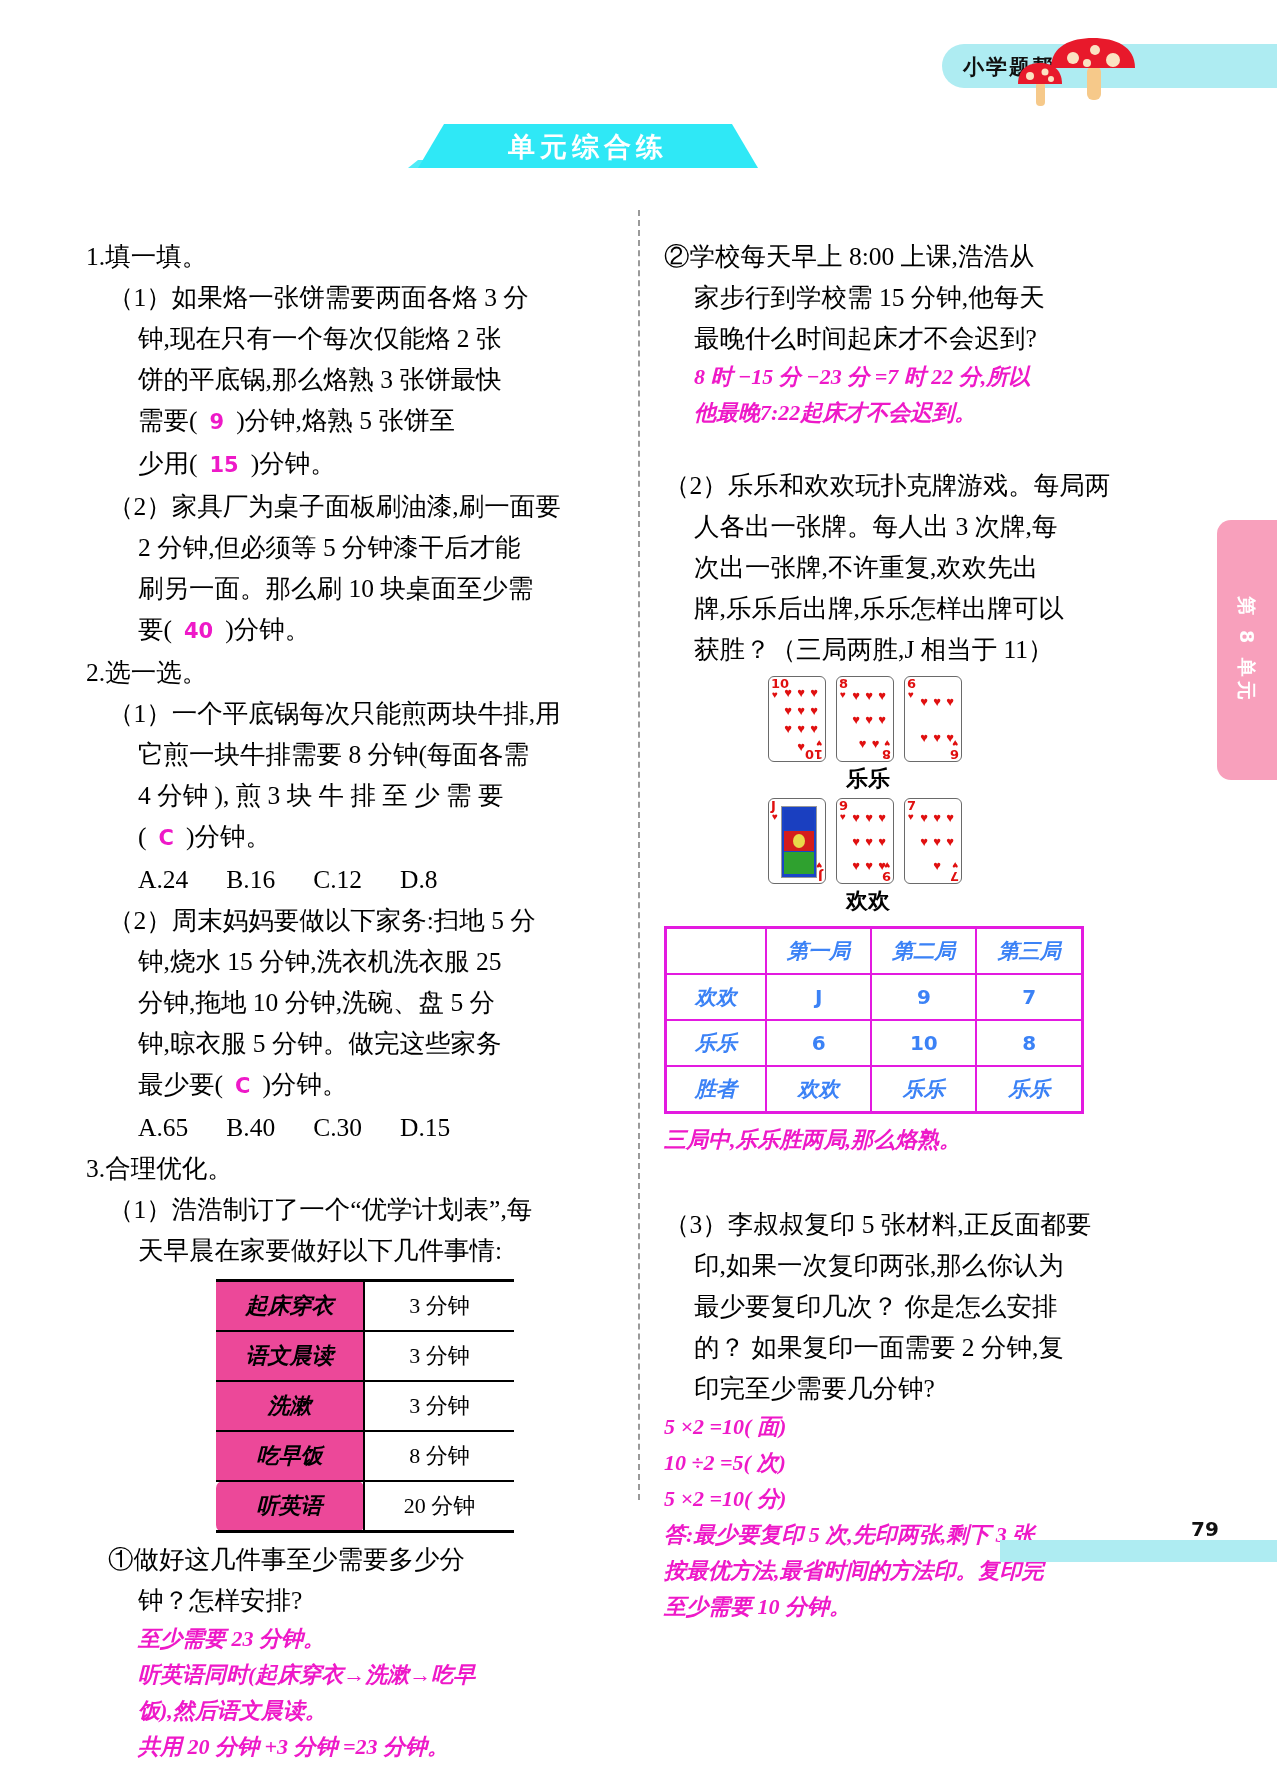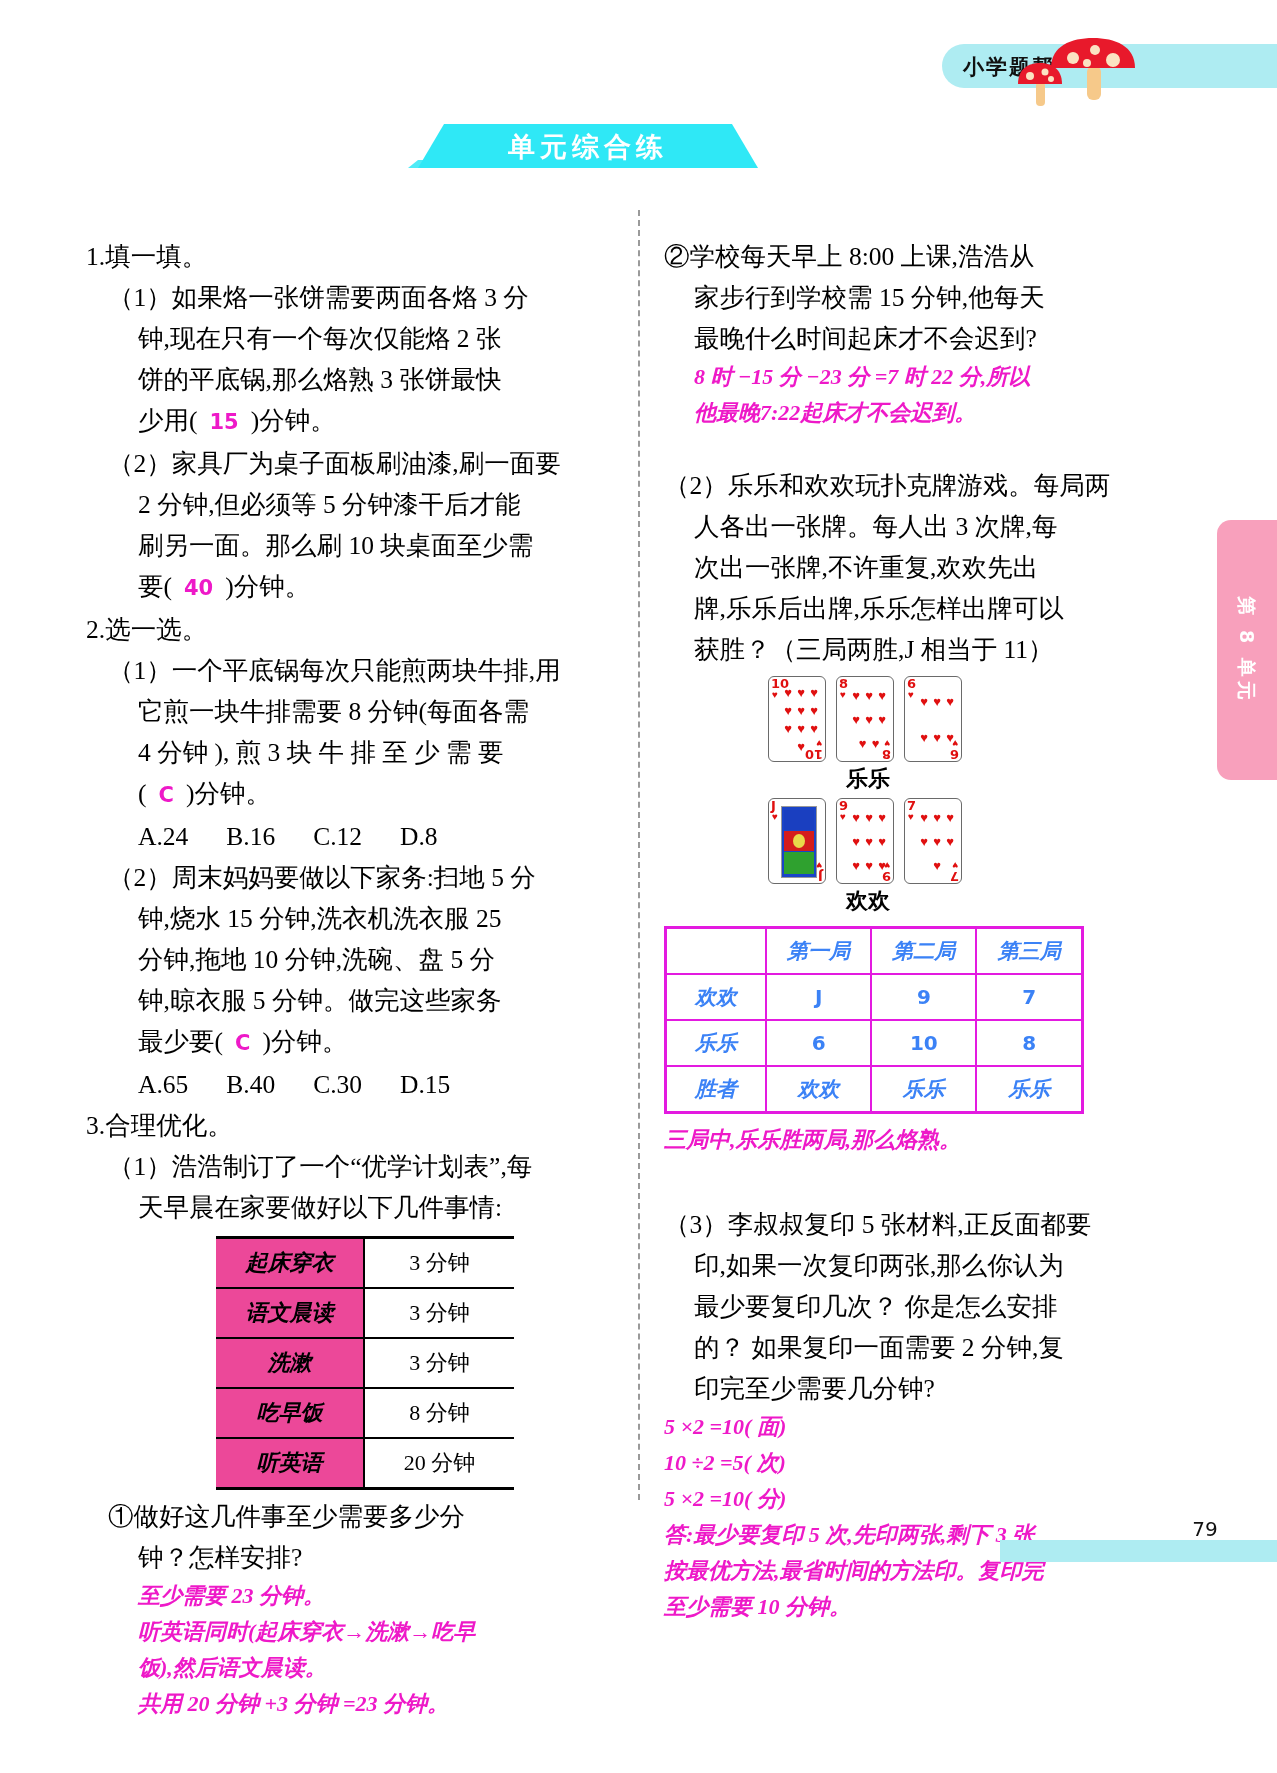--- a/index.html
+++ b/index.html
@@ -47,21 +47,21 @@
     display:block;width:260px;height:60px;line-height:60px;text-align:center;
     transform:rotate(90deg);transform-origin:30px 30px;position:absolute;left:0;top:0;
     font-family:"DejaVu Sans",sans-serif;font-weight:bold;font-size:19px;
     color:#fff;letter-spacing:4px;
   }
 
   
   .pg-bar{position:absolute;left:1000px;top:1540px;width:277px;height:22px;background:#aeecf2;}
   .pg-num{
     position:absolute;left:1180px;top:1516px;width:50px;height:26px;
-    font-family:"DejaVu Sans",sans-serif;font-weight:normal;font-size:20px;color:#111;
+    font-family:"DejaVu Sans",sans-serif;font-weight:bold;font-size:20px;color:#111;
     text-align:center;line-height:26px;
   }
 
   
   .divider{
     position:absolute;left:638px;top:210px;width:0;height:1290px;
     border-left:2px dashed #9a9a9a;
   }
 
   
@@ -94,21 +94,21 @@
     margin:8px 0 0 130px;border-collapse:collapse;width:298px;
   }
   .plan-tbl td{
     height:46px;font-size:22px;text-align:center;border:none;
     font-family:"Liberation Serif","DejaVu Serif",serif;
   }
   .plan-tbl td.task{background:#ec4899;width:148px;font-style:italic;font-weight:bold;}
   .plan-tbl td.time{background:#fff;width:150px;border-left:2px solid #000;}
   .plan-tbl tr td{border-bottom:2px solid #000;}
   .plan-tbl tr:first-child td{border-top:3px solid #000;}
-  .plan-tbl tr:last-child td{border-bottom:3px solid #000;}
+  .plan-tbl tr:last-child td{border-bottom:3px solid #000;border-radius:7px;}
 
   
   .cards-row{display:flex;gap:10px;margin-left:104px;}
   .card{
     width:56px;height:84px;border:1px solid #6a6a6a;border-radius:6px;background:#fff;
     position:relative;overflow:hidden;
   }
   .card .rank-tl{
     position:absolute;left:2px;top:0px;font-size:13px;font-weight:bold;color:#e01010;
     font-family:"DejaVu Sans",sans-serif;line-height:13px;
@@ -188,20 +188,21 @@
 
 <div class="divider"></div>
 
 <div class="col col-l">
 
   <div class="ln ind0">1.填一填。</div>
 
   <div class="ln ind1">（1）如果烙一张饼需要两面各烙 3 分</div>
   <div class="ln ind2">钟,现在只有一个每次仅能烙 2 张</div>
   <div class="ln ind2">饼的平底锅,那么烙熟 3 张饼最快</div>
+  <div class="ln ind2"><span>需要(</span><span class="sp"></span><span class="ans">9</span><span class="sp"></span><span>)分钟,烙熟 5 张饼至</span></div>
   <div class="ln ind2"><span>少用(</span><span class="sp"></span><span class="ans">15</span><span class="sp"></span><span>)分钟。</span></div>
 
   <div class="ln ind1">（2）家具厂为桌子面板刷油漆,刷一面要</div>
   <div class="ln ind2">2 分钟,但必须等 5 分钟漆干后才能</div>
   <div class="ln ind2">刷另一面。那么刷 10 块桌面至少需</div>
   <div class="ln ind2"><span>要(</span><span class="sp"></span><span class="ans">40</span><span class="sp"></span><span>)分钟。</span></div>
 
   <div class="ln ind0">2.选一选。</div>
 
   <div class="ln ind1">（1）一个平底锅每次只能煎两块牛排,用</div>

